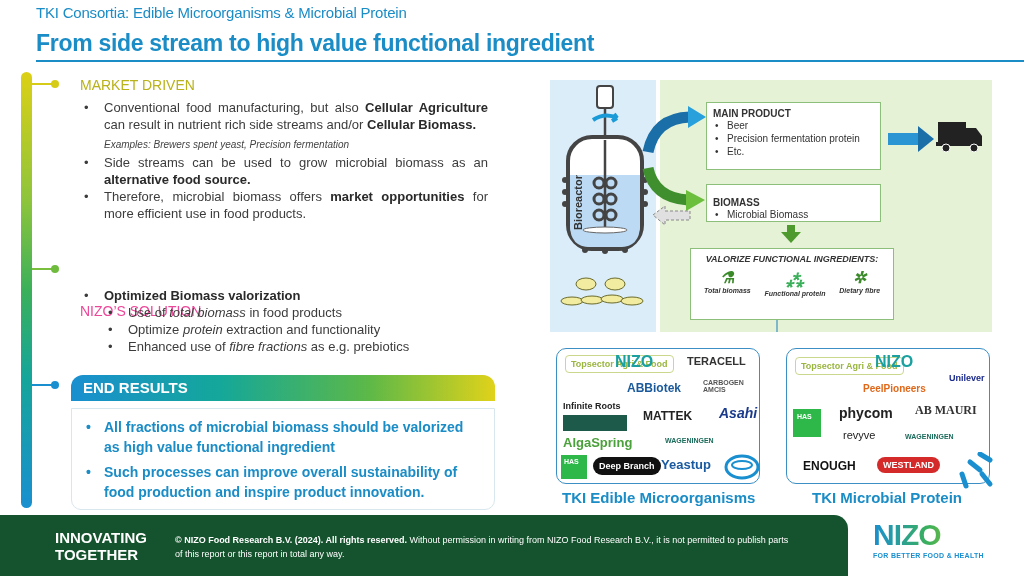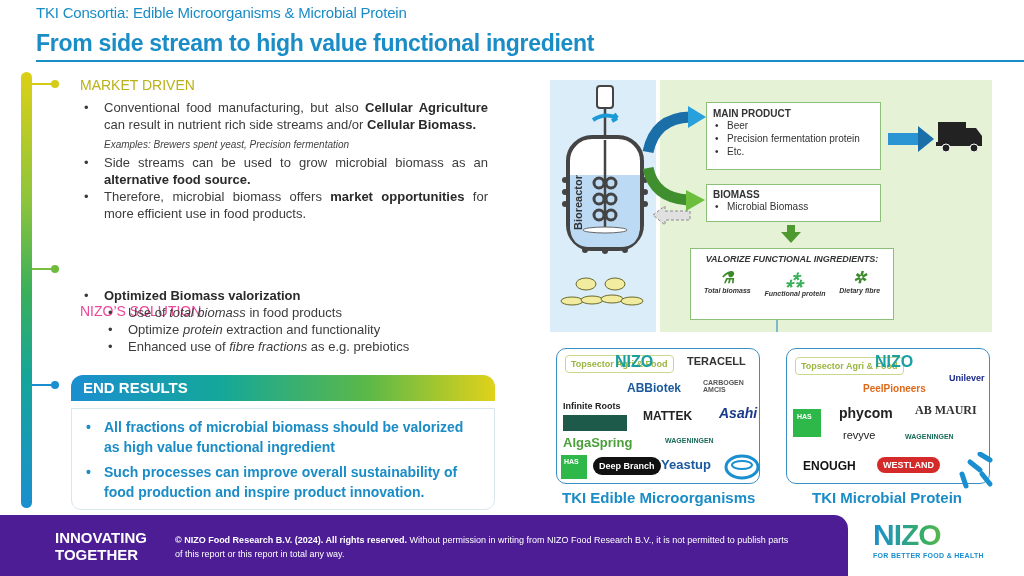--- a/index.html
+++ b/index.html
@@ -37,21 +37,21 @@
   .green-panel { position: absolute; left: 110px; top: 0; width: 332px; height: 252px; background: #e5f2d6; }
   .dbox { position: absolute; background: #fff; border: 1px solid #8cc07a; font-size: 10px; color: #333; }
   .dbox .h { font-weight: bold; font-size: 10px; color: #333; }
   .dbox ul li { list-style: none; padding-left: 14px; position: relative; line-height: 13px; }
   .dbox ul li::before { content: "•"; position: absolute; left: 2px; }
 
   .logo-box { position: absolute; top: 348px; height: 136px; border: 1.5px solid #3b8fc4; border-radius: 10px; }
   .logo { position: absolute; font-weight: bold; white-space: nowrap; }
   .consortium-label { position: absolute; top: 489px; font-size: 15px; font-weight: bold; color: #1a8cc6; }
 
-  .footer { position: absolute; left: 0; top: 515px; width: 848px; height: 61px; background: #4c1d95; border-radius: 0 14px 0 0; }
+  .footer { position: absolute; left: 0; top: 515px; width: 848px; height: 61px; background: #14532d; border-radius: 0 14px 0 0; }
   .footer .tag { position: absolute; left: 55px; top: 14px; color: #fff; font-weight: bold; font-size: 15px; line-height: 17px; }
   .footer .copy { position: absolute; left: 175px; top: 18px; color: #fff; font-size: 9px; line-height: 14px; width: 620px; }
   .nizo-logo { position: absolute; left: 873px; top: 518px; }
   .nizo-logo .word { font-size: 30px; font-weight: bold; letter-spacing: -1px;
     background: linear-gradient(to right, #1a8fd0, #3bb05a, #d8d020); -webkit-background-clip: text; background-clip: text; color: transparent; }
   .nizo-logo .tagline { font-size: 7px; font-weight: bold; color: #1a8fd0; letter-spacing: 0.3px; }
 </style>
 </head>
 <body>
 
@@ -166,21 +166,21 @@
   </svg>
 
   <div class="dbox" style="left:156px;top:22px;width:175px;height:68px;padding:5px 6px;">
     <div class="h">MAIN PRODUCT</div>
     <ul>
       <li>Beer</li>
       <li>Precision fermentation protein</li>
       <li>Etc.</li>
     </ul>
   </div>
-  <div class="dbox" style="left:156px;top:104px;width:175px;height:38px;padding:4px 6px;">
+  <div class="dbox" style="left:156px;top:104px;width:175px;height:38px;padding:12px 6px;">
     <div class="h">BIOMASS</div>
     <ul>
         <li>Microbial Biomass</li>
       </ul>
   </div>
   <div class="dbox" style="left:140px;top:168px;width:204px;height:72px;padding:5px 6px;font-style:italic;">
     <div class="h" style="font-size:9px;text-align:center;">VALORIZE FUNCTIONAL INGREDIENTS:</div>
     <div style="display:flex;justify-content:space-around;margin-top:4px;">
       <div style="text-align:center;font-size:7px;font-weight:bold;">
         <div style="font-size:16px;color:#3a8a2a;">⚗</div>

